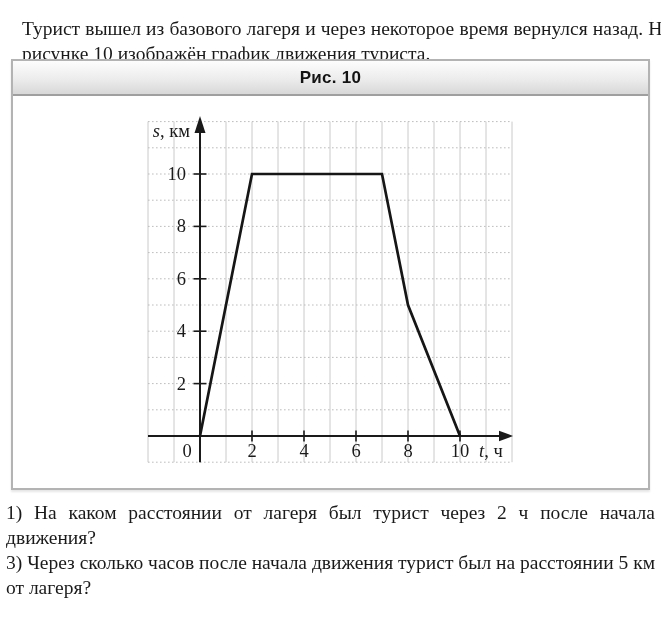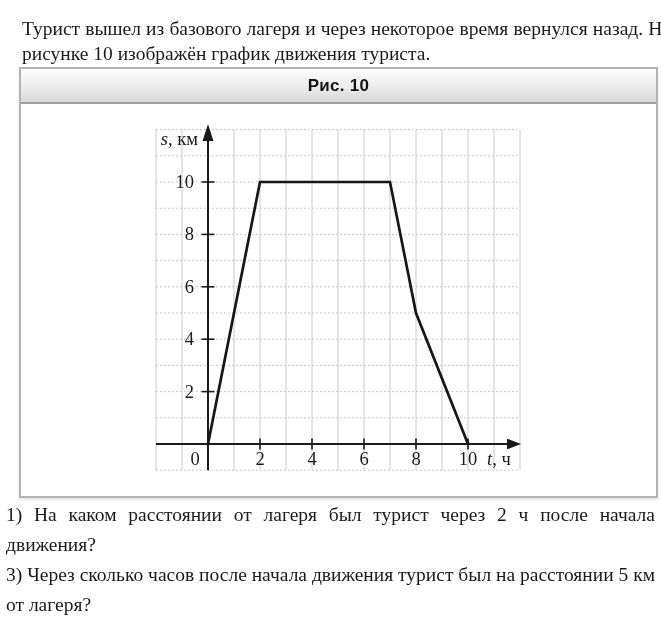--- a/index.html
+++ b/index.html
@@ -1,38 +1,38 @@
 <!DOCTYPE html>
 <html lang="ru"><head>
 <meta charset="utf-8">
 <style>
   html,body{margin:0;padding:0;background:#fff;}
   .page{position:relative;width:661px;height:623px;background:#ffffff;overflow:hidden;
         font-family:"Liberation Serif",serif;color:#1a1a1a;}
   .intro{position:absolute;top:0;left:6px;width:649px;margin:16px;
          font-size:19.5px;line-height:25px;text-align:justify;}
-  .fig{position:absolute;left:11px;top:59px;width:635px;height:427px;margin:8px;
+  .fig{position:absolute;left:11px;top:59px;width:635px;height:427px;margin:0;
        border:2px solid #b3b3b3;background:#fff;box-shadow:0 2px 2px rgba(0,0,0,0.10);}
   .fig-header{height:33px;line-height:33px;text-align:center;
        font-family:"Liberation Sans",sans-serif;font-weight:bold;font-size:17px;
        letter-spacing:0.3px;color:#141414;
        background:linear-gradient(#fdfdfd,#ececec 55%,#d8d8d8);
        border-bottom:2px solid #9f9f9f;}
   .plot{position:relative;height:392px;}
   .plot svg{display:block;}
   .grid-v{stroke:#cacaca;stroke-width:1;}
   .grid-h{stroke:#bdbdbd;stroke-width:1;stroke-dasharray:1.6 2.4;}
   .axis{stroke:#1a1a1a;stroke-width:2;}
   .tick{stroke:#1a1a1a;stroke-width:1.6;}
   .plot text{fill:#1a1a1a;font-family:"Liberation Serif",serif;font-size:18.5px;}
   .axis-var{font-style:italic;}
   .curve{fill:none;stroke:#161616;stroke-width:2.7;stroke-linejoin:miter;}
   .arrow{fill:#1a1a1a;stroke:none;}
   .questions{position:absolute;top:500px;left:6px;width:649px;}
-  .questions p{margin:0;font-size:19.5px;line-height:30px;text-align:justify;}
+  .questions p{margin:0;font-size:19.5px;line-height:25px;text-align:justify;}
 </style>
 </head>
 <body>
 
 <div class="page">
 
   <p class="intro">Турист вышел из базового лагеря и через некоторое время вернулся назад. На рисунке 10 изображён график движения туриста.</p>
 
   <figure class="fig">
     <figcaption class="fig-header">Рис. 10</figcaption>

